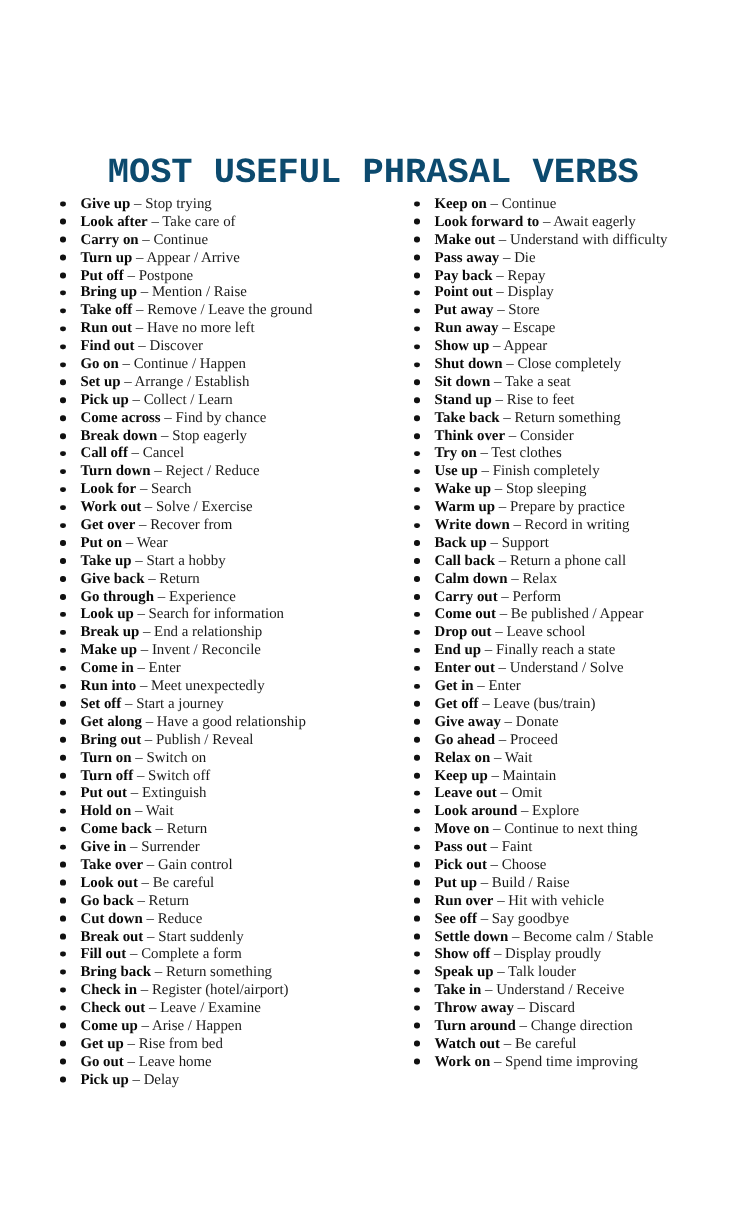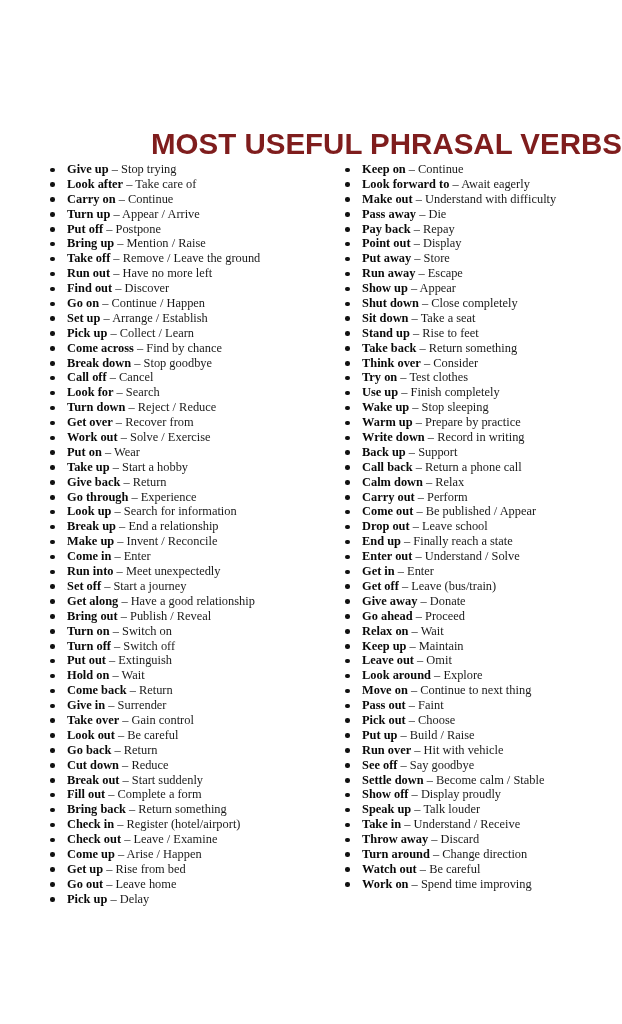--- a/index.html
+++ b/index.html
@@ -13,27 +13,27 @@
       position: relative;
       overflow: hidden;
       font-family: "Liberation Serif", "DejaVu Serif", serif;
       color: #111111;
     }
     .page-title {
       position: absolute;
       top: 124px;
       left: 0;
       width: 622px;
-      text-align: right;
-      font-family: Liberation Sans, sans-serif;
+      text-align: center;
+      font-family: Liberation Mono, monospace;
       font-weight: bold;
       font-size: 29.5px;
       letter-spacing: 0px;
       line-height: 40px;
-      color: #7f1d1d;
+      color: #0c4a6e;
       margin: 0;
     }
     .column {
       position: absolute;
       top: 162px;
       list-style: none;
       margin: 0;
       padding: 0;
     }
     .col-left { left: 48px; width: 290px; }
@@ -119,41 +119,41 @@
     <li class="item">
     <span class="bullet"></span>
     <span class="verb">Pick up</span><span class="dash"> – </span><span class="meaning">Collect / Learn</span>
   </li>
     <li class="item">
     <span class="bullet"></span>
     <span class="verb">Come across</span><span class="dash"> – </span><span class="meaning">Find by chance</span>
   </li>
     <li class="item">
     <span class="bullet"></span>
-    <span class="verb">Break down</span><span class="dash"> – </span><span class="meaning">Stop goodbye</span>
+    <span class="verb">Break down</span><span class="dash"> – </span><span class="meaning">Stop eagerly</span>
   </li>
     <li class="item">
     <span class="bullet"></span>
     <span class="verb">Call off</span><span class="dash"> – </span><span class="meaning">Cancel</span>
   </li>
     <li class="item">
     <span class="bullet"></span>
+    <span class="verb">Turn down</span><span class="dash"> – </span><span class="meaning">Reject / Reduce</span>
+  </li>
+    <li class="item">
+    <span class="bullet"></span>
     <span class="verb">Look for</span><span class="dash"> – </span><span class="meaning">Search</span>
   </li>
     <li class="item">
     <span class="bullet"></span>
-    <span class="verb">Turn down</span><span class="dash"> – </span><span class="meaning">Reject / Reduce</span>
+    <span class="verb">Work out</span><span class="dash"> – </span><span class="meaning">Solve / Exercise</span>
   </li>
     <li class="item">
     <span class="bullet"></span>
     <span class="verb">Get over</span><span class="dash"> – </span><span class="meaning">Recover from</span>
-  </li>
-    <li class="item">
-    <span class="bullet"></span>
-    <span class="verb">Work out</span><span class="dash"> – </span><span class="meaning">Solve / Exercise</span>
   </li>
     <li class="item">
     <span class="bullet"></span>
     <span class="verb">Put on</span><span class="dash"> – </span><span class="meaning">Wear</span>
   </li>
     <li class="item">
     <span class="bullet"></span>
     <span class="verb">Take up</span><span class="dash"> – </span><span class="meaning">Start a hobby</span>
   </li>
     <li class="item">

